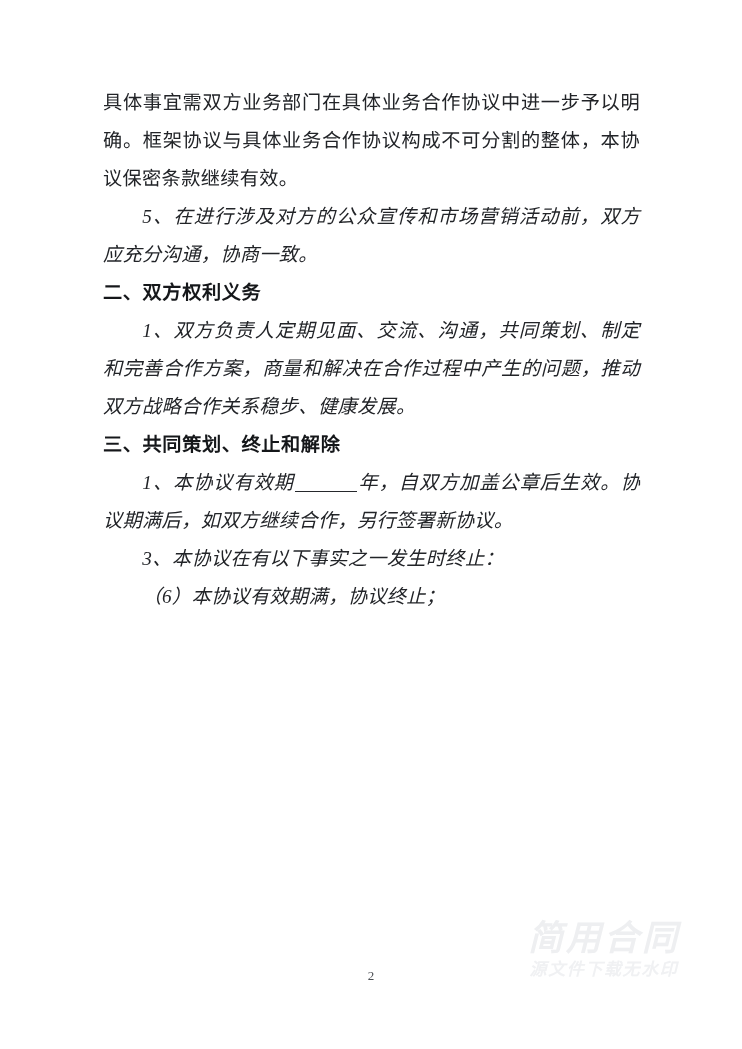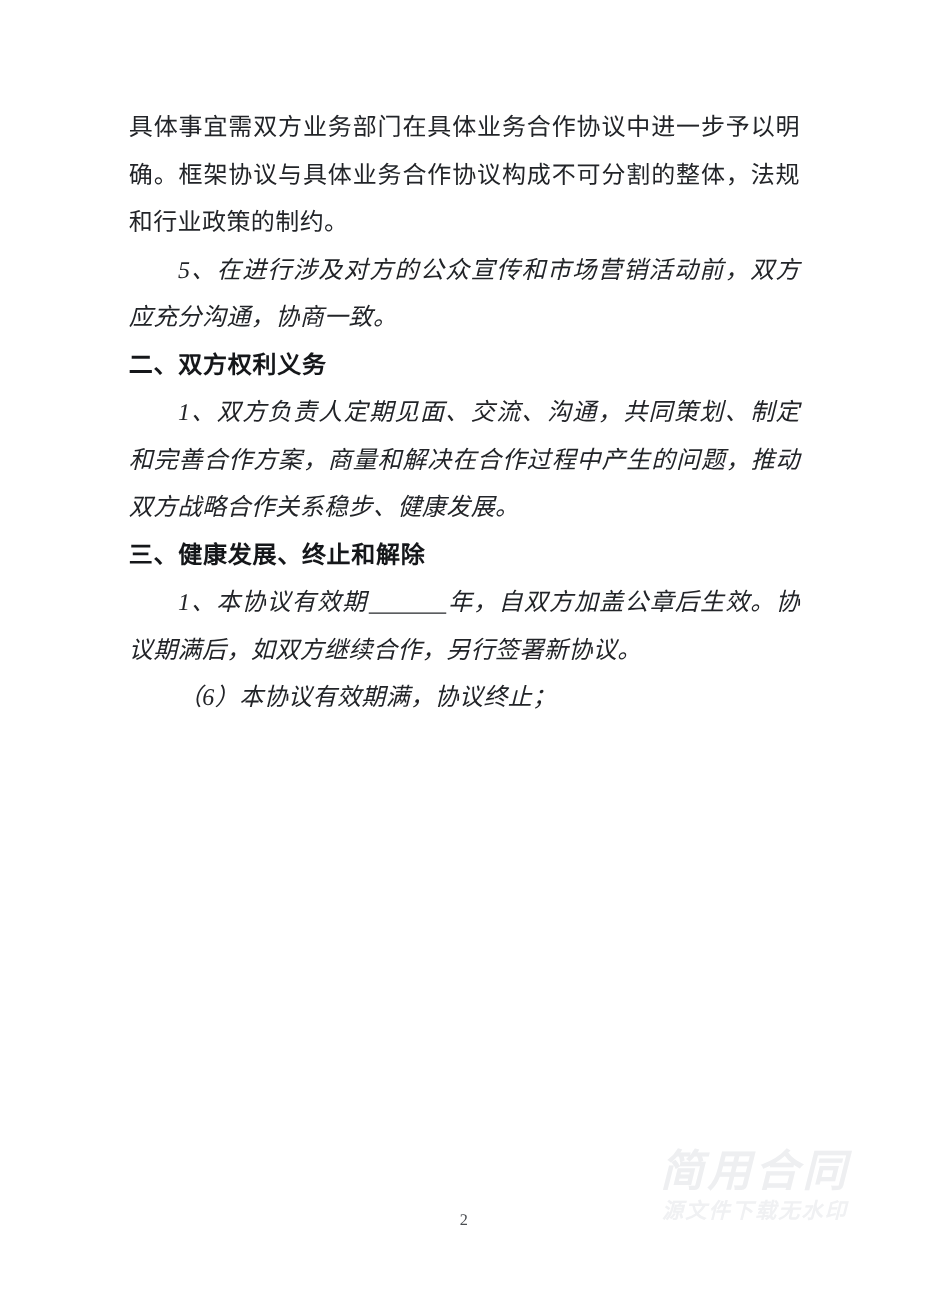--- a/index.html
+++ b/index.html
@@ -98,34 +98,35 @@
     font-style: italic;
   }
 </style>
 </head>
 <body>
 
 <div class="page">
 
   <div class="content">
 
-    <p class="para cont">具体事宜需双方业务部门在具体业务合作协议中进一步予以明确。框架协议与具体业务合作协议构成不可分割的整体，法规和行业政策的制约。</p>
+    <p class="para cont">具体事宜需双方业务部门在具体业务合作协议中进一步予以明确。框架协议与具体业务合作协议构成不可分割的整体，本协议保密条款继续有效。</p>
 
     <p class="para indent">5、在进行涉及对方的公众宣传和市场营销活动前，双方应充分沟通，协商一致。</p>
 
     <p class="heading">二、双方权利义务</p>
 
     <p class="para indent">1、双方负责人定期见面、交流、沟通，共同策划、制定和完善合作方案，商量和解决在合作过程中产生的问题，推动双方战略合作关系稳步、健康发展。</p>
 
 
-    <p class="heading">三、健康发展、终止和解除</p>
+    <p class="heading">三、共同策划、终止和解除</p>
 
     <p class="para indent"><span>1、本协议有效期</span><span class="blank-fill"></span><span>年，自双方加盖公章后生效。协议期满后，如双方继续合作，另行签署新协议。</span></p>
 
 
+    <p class="para indent">3、本协议在有以下事实之一发生时终止：</p>
 
     <p class="para indent">（6）本协议有效期满，协议终止；</p>
 
   </div>
 
   <div class="page-number">2</div>
 
   <div class="watermark">
     <div class="watermark-main">简用合同</div>
     <div class="watermark-sub">源文件下载无水印</div>

